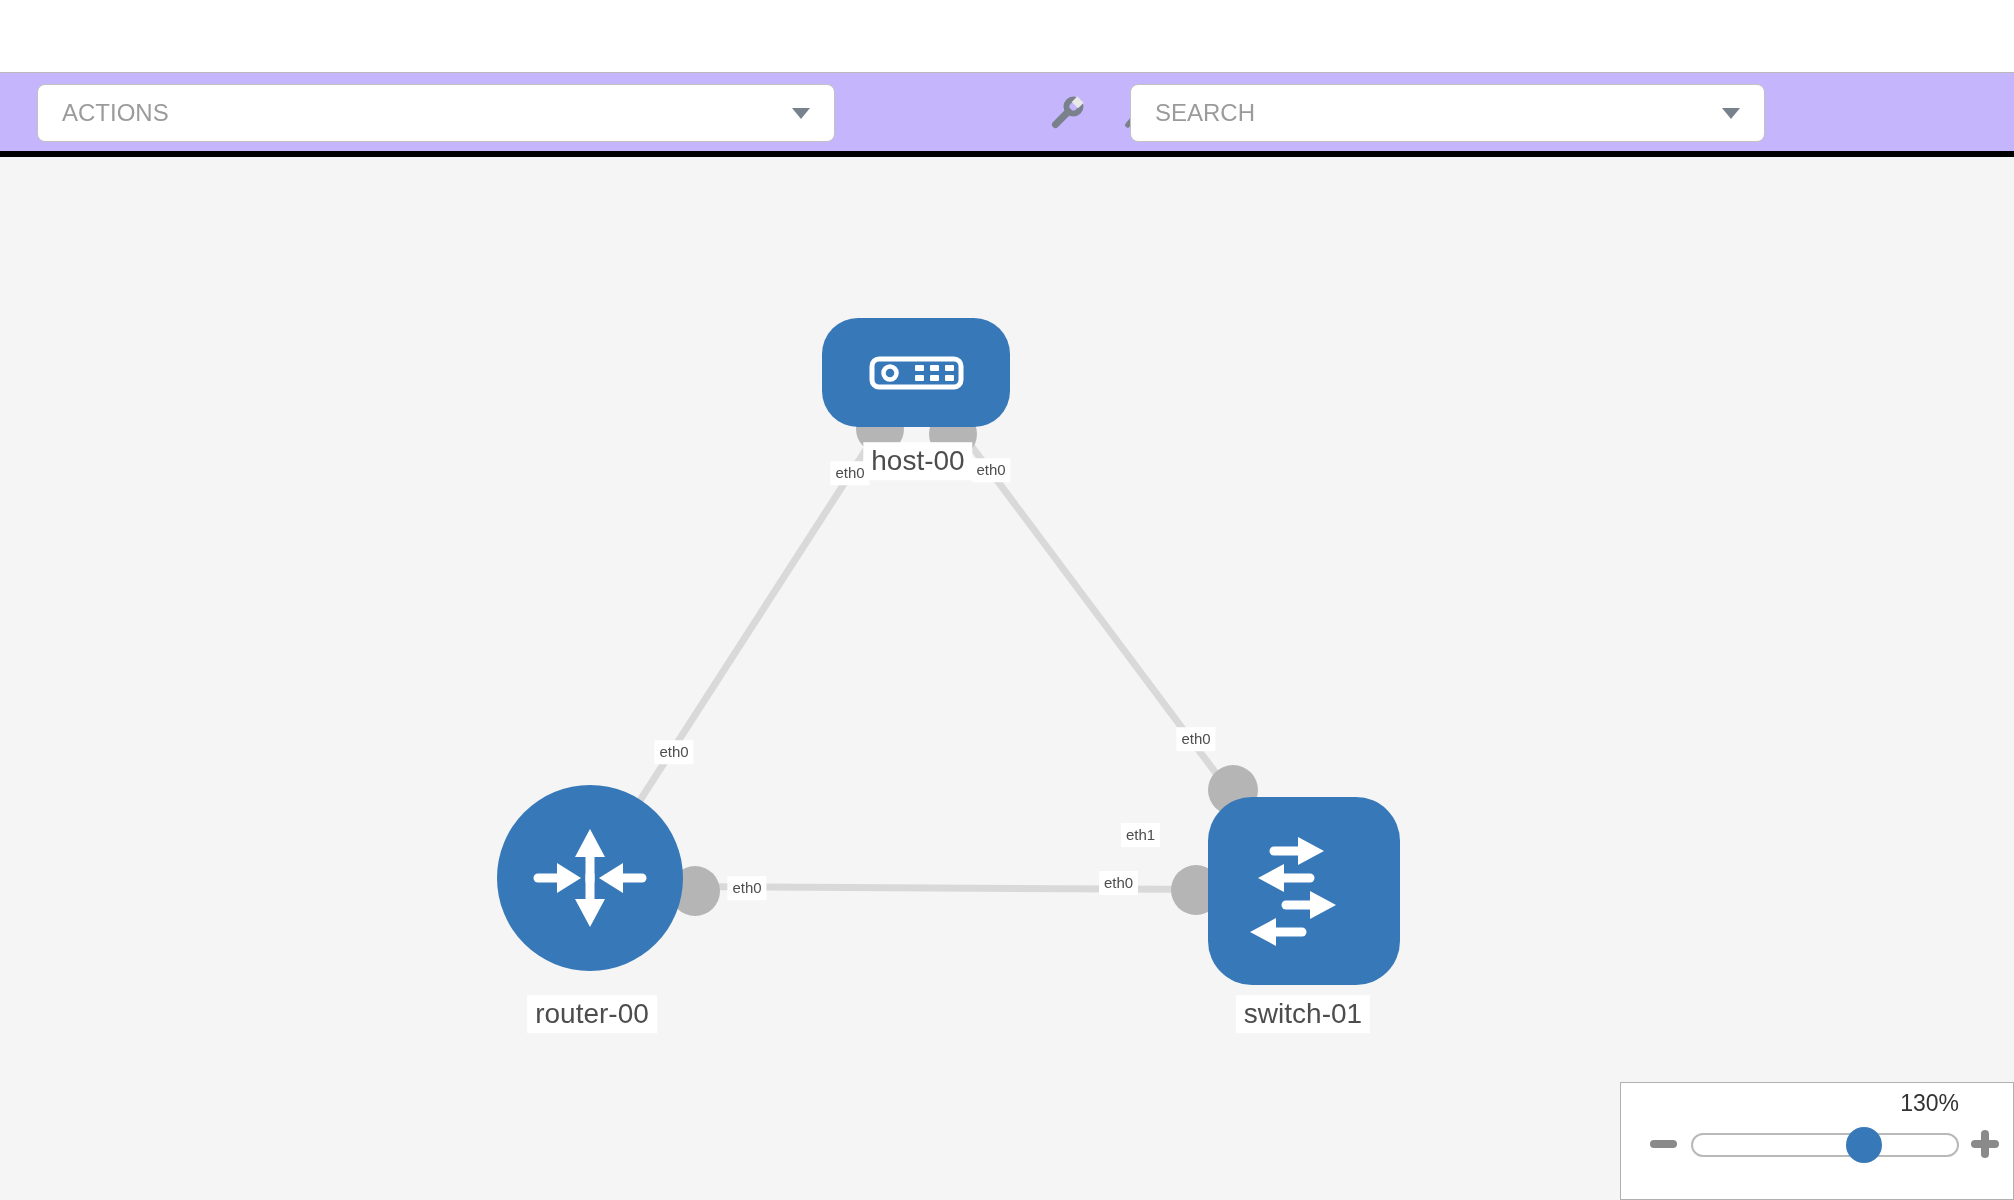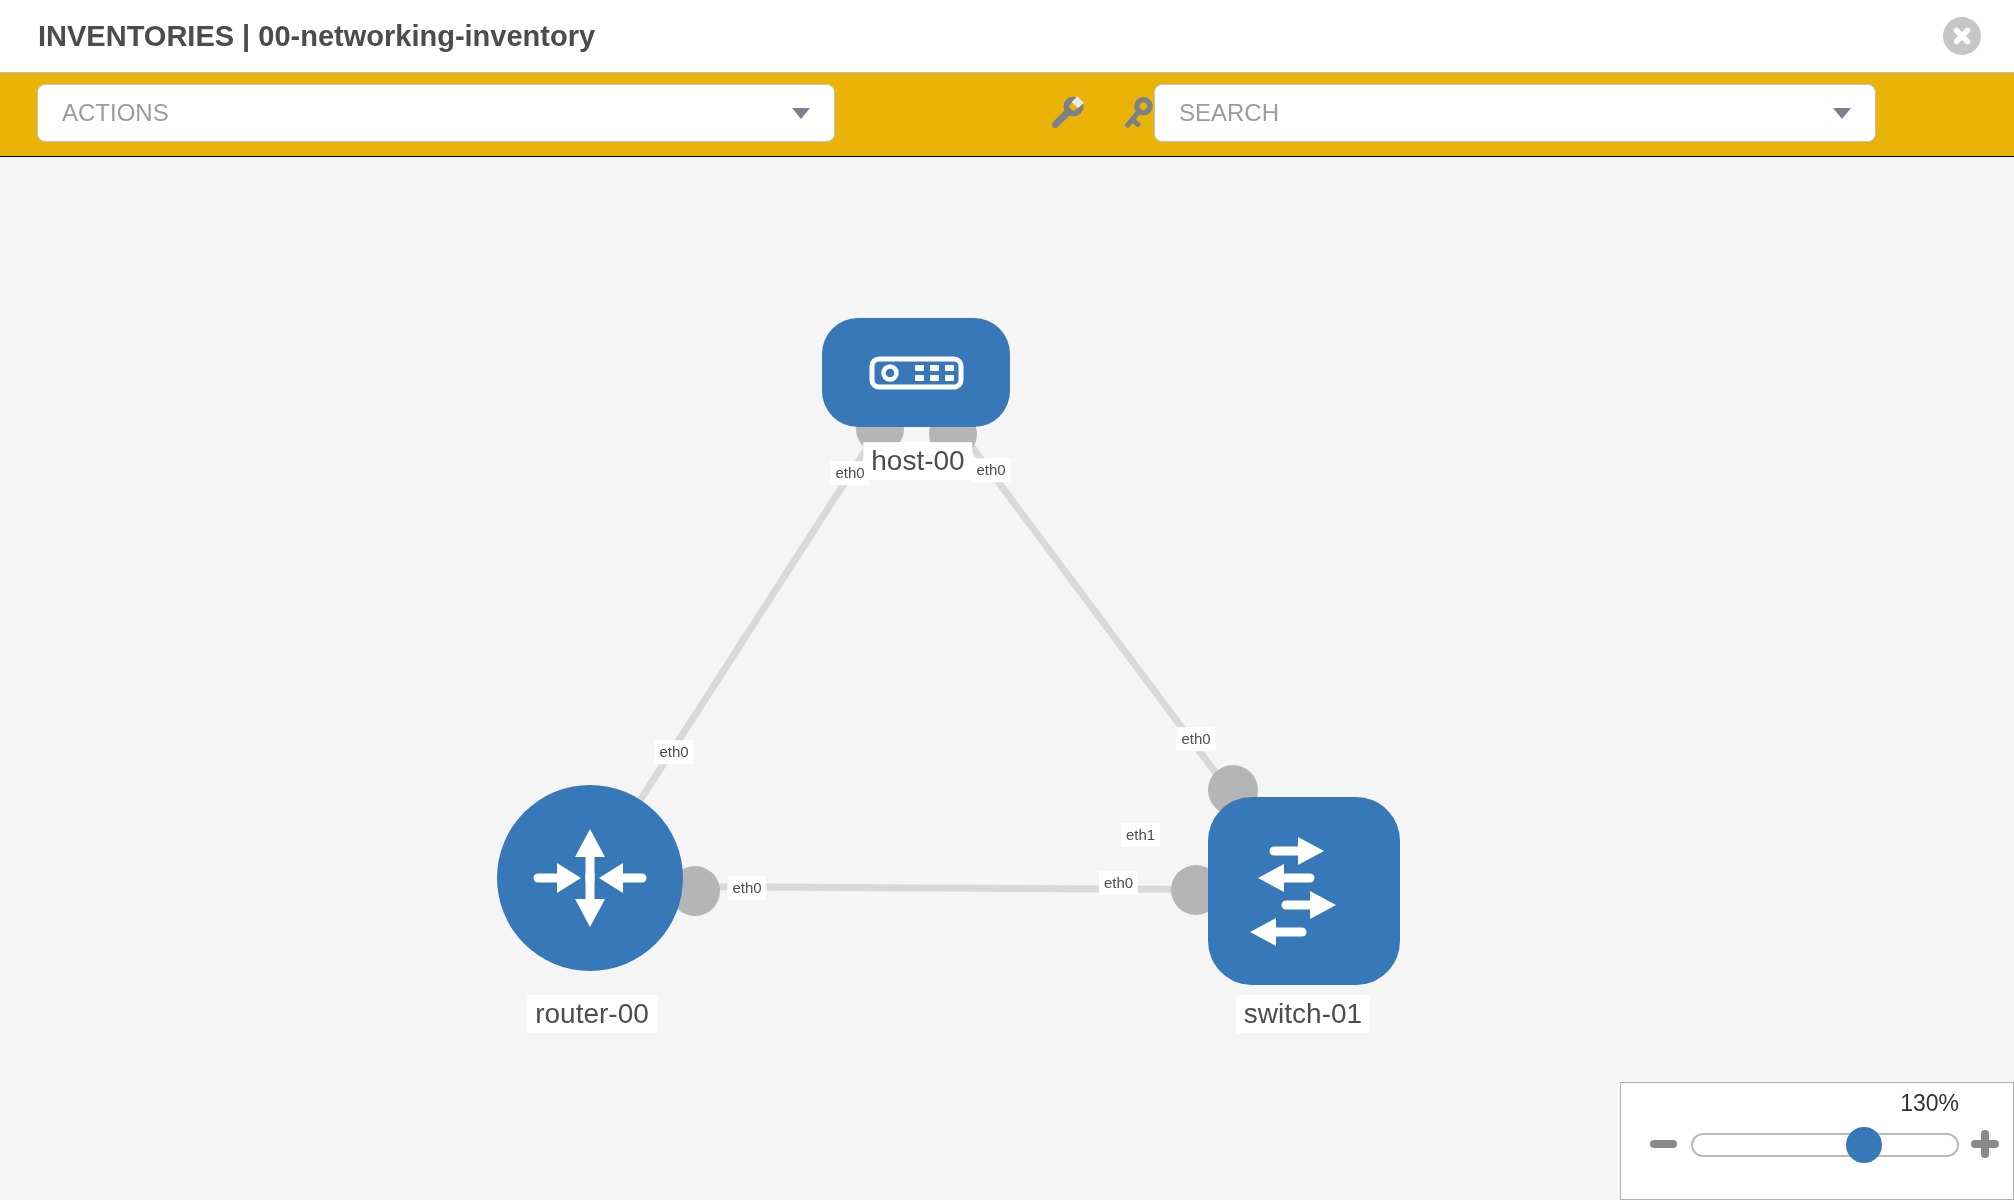--- a/index.html
+++ b/index.html
@@ -17,30 +17,30 @@
   }
   .close-btn {
     position:absolute; left:1943px; top:17px; width:38px; height:38px;
     border-radius:50%; background:#c6c6c6; display:flex; align-items:center; justify-content:center;
     cursor:pointer;
   }
 
   
   .toolbar {
     position:absolute; left:0; top:72px; width:2014px; height:85px;
-    background:#eab308; border-top:1px solid #b9b9b9; border-bottom:1px solid #000000;
+    background:#c4b5fd; border-top:1px solid #b9b9b9; border-bottom:6px solid #000000;
   }
   .dropdown {
     position:absolute; top:11px; height:58px; background:#ffffff;
     border:1px solid #c2c2c2; border-radius:8px;
     display:flex; align-items:center; padding:0 24px;
     font-size:24px; color:#9b9b9b; cursor:pointer;
   }
   .dropdown.actions { left:37px; width:798px; }
-  .dropdown.search  { left:1154px; width:722px; }
+  .dropdown.search  { left:1130px; width:635px; }
   .caret {
     position:absolute; right:24px; top:50%; margin-top:-5px;
     width:0; height:0;
     border-left:9px solid transparent; border-right:9px solid transparent;
     border-top:11px solid #78828e;
   }
   .tool-icon { position:absolute; top:20px; cursor:pointer; }
   .tool-icon.wrench { left:1043px; }
   .tool-icon.key    { left:1114px; }
 
@@ -88,29 +88,20 @@
   }
   .zoom-plus { position:absolute; left:350px; top:47px; width:28px; height:28px; cursor:pointer; }
   .zoom-plus .h { position:absolute; left:0; top:10px; width:28px; height:8px; border-radius:4px; background:#8a8a8a; }
   .zoom-plus .v { position:absolute; left:10px; top:0; width:8px; height:28px; border-radius:4px; background:#8a8a8a; }
 </style>
 </head>
 <body>
 
 <div class="page">
 
-  <div class="header">
-    <div class="page-title">INVENTORIES | 00-networking-inventory</div>
-    <div class="close-btn">
-      <svg width="20" height="20" viewBox="0 0 20 20">
-        <line x1="4.5" y1="4.5" x2="15.5" y2="15.5" stroke="#ffffff" stroke-width="5.5" stroke-linecap="round"></line>
-        <line x1="15.5" y1="4.5" x2="4.5" y2="15.5" stroke="#ffffff" stroke-width="5.5" stroke-linecap="round"></line>
-      </svg>
-    </div>
-  </div>
 
   <div class="toolbar">
     <div class="dropdown actions">
       <span>ACTIONS</span>
       <span class="caret"></span>
     </div>
 
     <div class="tool-icon wrench">
       <svg width="44" height="44" viewBox="0 0 44 44">
         <g transform="rotate(45 22 22)">

